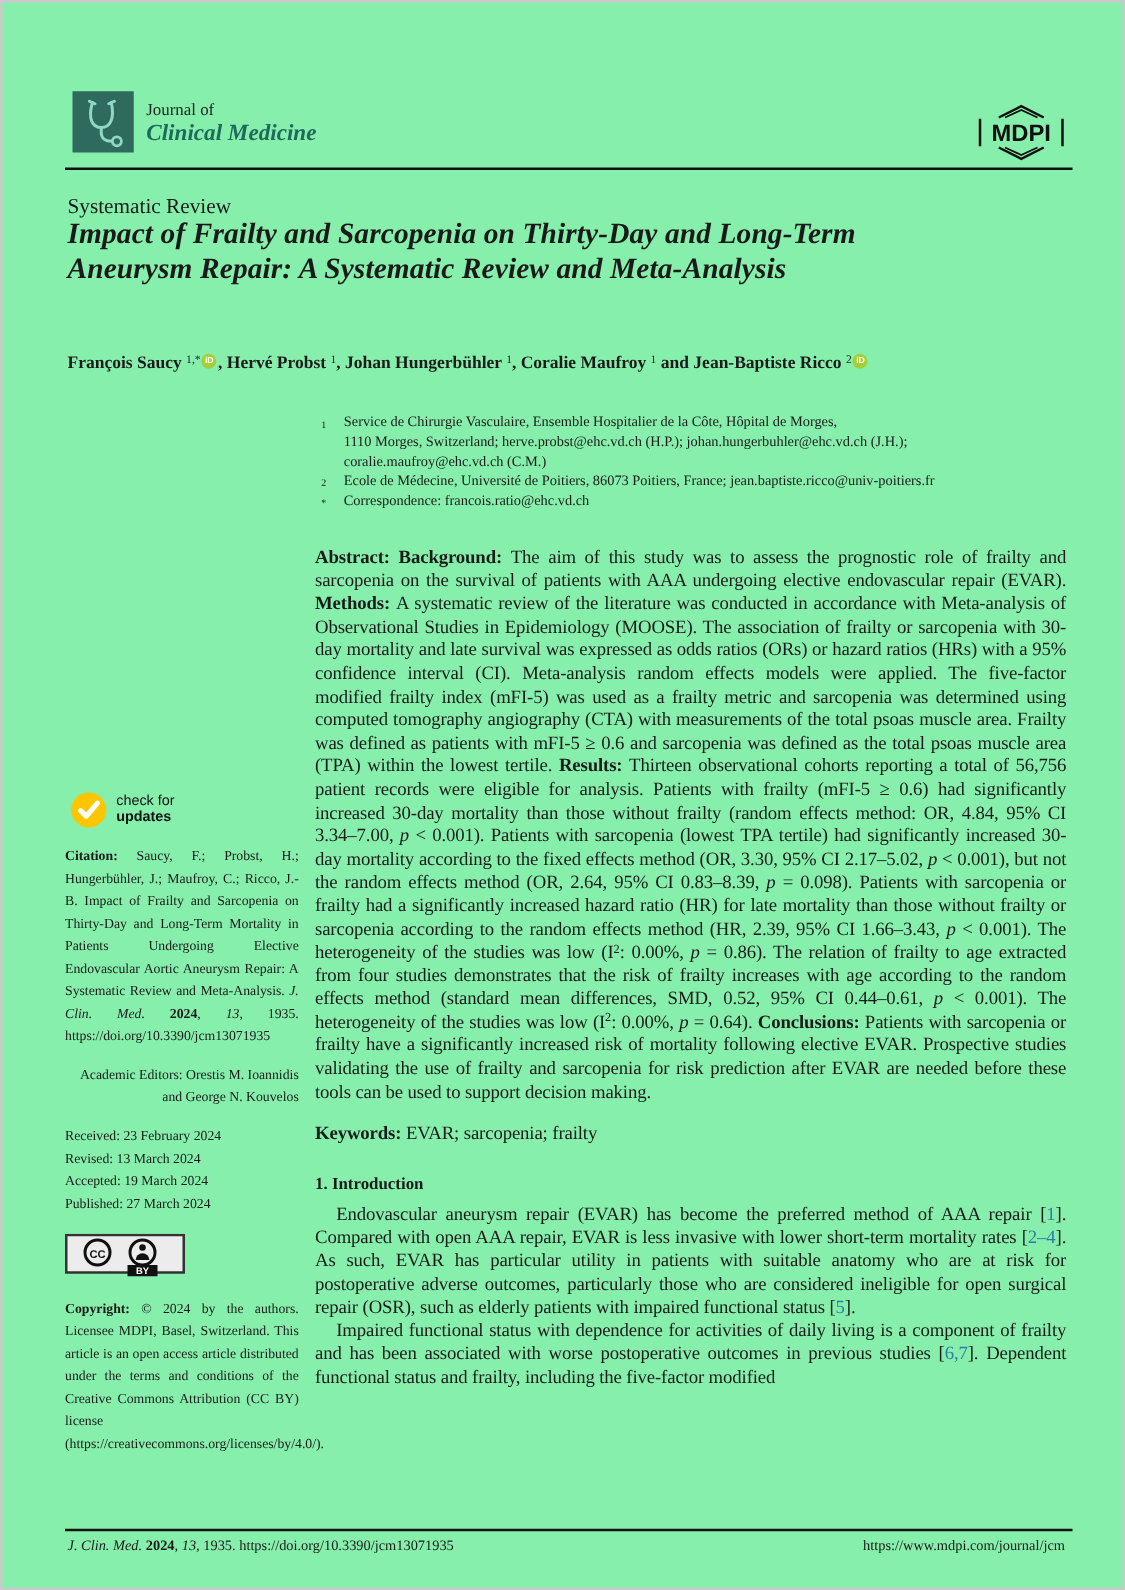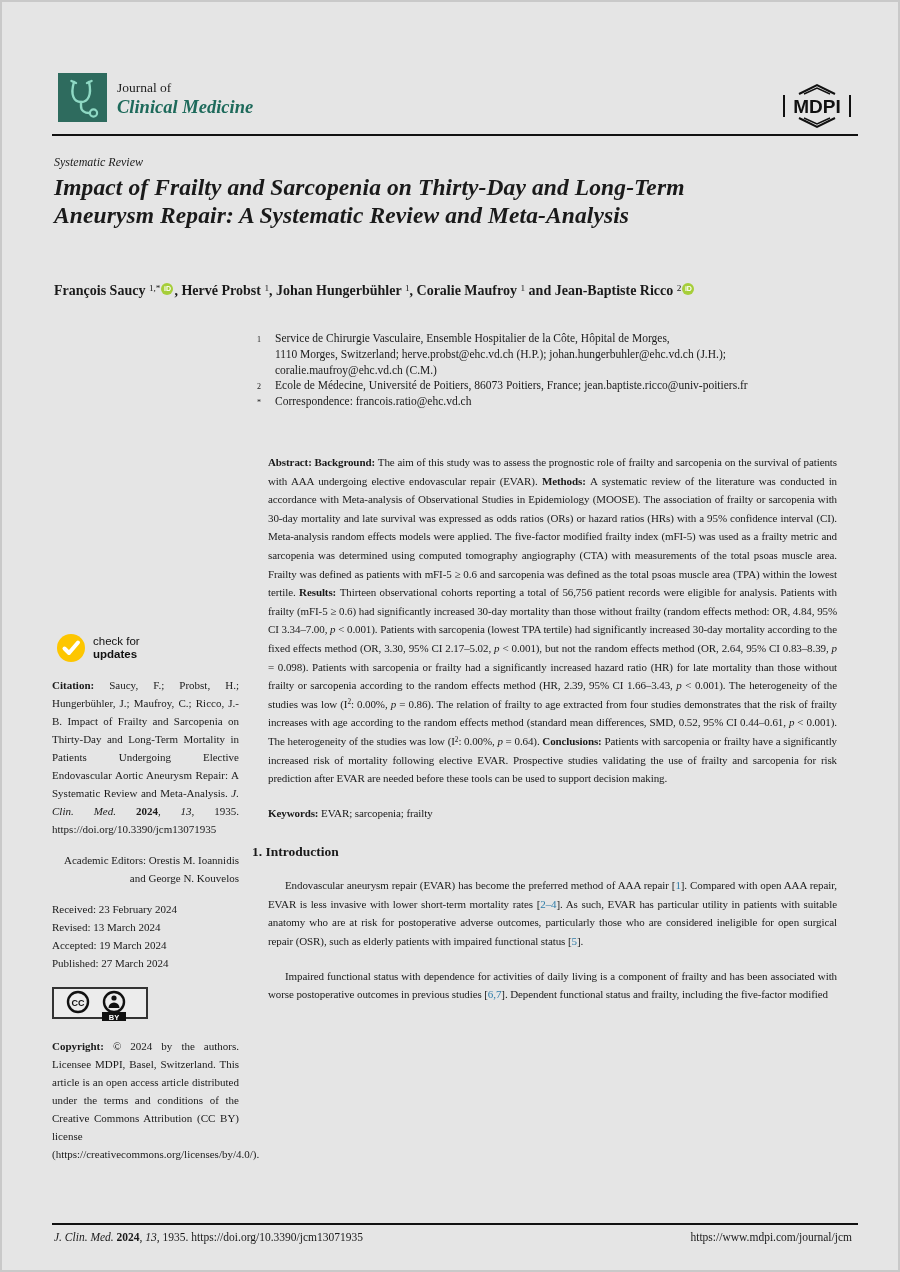--- a/index.html
+++ b/index.html
@@ -1,18 +1,18 @@
 <!DOCTYPE html>
 <html><head>
 <meta charset="utf-8">
 <style>
   html,body{margin:0;padding:0;background:#9e9e9e;}
   #page{
     position:relative; width:900px; height:1272px; margin:0 auto;
-    background:#e5e5e5; border:2px solid #c9c9c9; box-sizing:border-box;
+    background:#86efac; border:2px solid #c9c9c9; box-sizing:border-box;
     font-family:"Liberation Serif","DejaVu Serif",serif; color:#1a1a1a;
     overflow:hidden;
   }
   .b{font-weight:bold}
   .i{font-style:italic}
   .sup{font-size:0.66em; position:relative; top:-0.45em; line-height:0;}
   .ref{color:#2e7ca8;}
   .orcid{
     display:inline-block; width:12px; height:12px; border-radius:50%;
     background:#a6ce39; color:#fff; font-family:"Liberation Sans",sans-serif;
@@ -20,31 +20,31 @@
     position:relative; top:-4px; margin:0 1px;
   }
   
   .logo-box{position:absolute; left:56px; top:71px; width:49px; height:49px; background:#2e6b5e;}
   .journal-name{position:absolute; left:115px; top:77px;}
   .jl1{font-size:13.5px; color:#222; line-height:17px;}
   .jl2{font-size:18.5px; color:#1e6a5b; font-style:italic; font-weight:600; line-height:22px;}
   .mdpi{position:absolute; left:772px; top:80px;}
   .header-rule{position:absolute; left:50px; top:132px; width:806px; height:2px; background:#111;}
   
-  .article-type{position:absolute; left:52px; top:153px; font-size:12px; font-style:italic;}
+  .article-type{position:absolute; left:52px; top:153px; font-size:17px; }
   .title{position:absolute; left:52px; top:172px; width:815px; margin:0;
          font-size:23.5px; font-weight:bold; line-height:27.5px; letter-spacing:0.1px;font-style:italic;}
   .authors{position:absolute; left:52px; top:279px; width:800px; font-size:14px; line-height:20px;}
   .affils{position:absolute; left:255px; top:329px; width:605px; font-size:11.5px; line-height:15.8px;}
   .affil-row{display:flex;}
   .affil-marker{width:18px; flex:0 0 18px; font-size:8px; position:relative; top:1px;}
   .affil-text{white-space:pre-line;}
   
   .main-col{position:absolute; left:250px; top:435px; width:601px;}
-  .main-col p{margin:16px; font-size:11px; line-height:18.6px; text-align:justify; letter-spacing:-0.1px;}
+  .main-col p{margin:0; font-size:15px; line-height:18.6px; text-align:justify; letter-spacing:-0.1px;}
   .keywords{margin-top:15px !important;}
   .section-heading{margin:22px 0 8px 0; font-size:13.5px; font-weight:bold;}
   .intro-para{text-indent:17px;}
   
   .sidebar{position:absolute; left:50px; top:631px; width:187px; font-size:11px; line-height:18px;}
   .updates{display:flex; align-items:center; gap:7px; margin-left:4px;}
   .updates-text{font-family:"Liberation Sans",sans-serif; font-size:11.5px; line-height:13px; color:#111;}
   .updates-text .l2{font-weight:bold;}
   .citation{margin-top:13px; text-align:justify;}
   .editors{margin-top:13px;text-align:right;}

